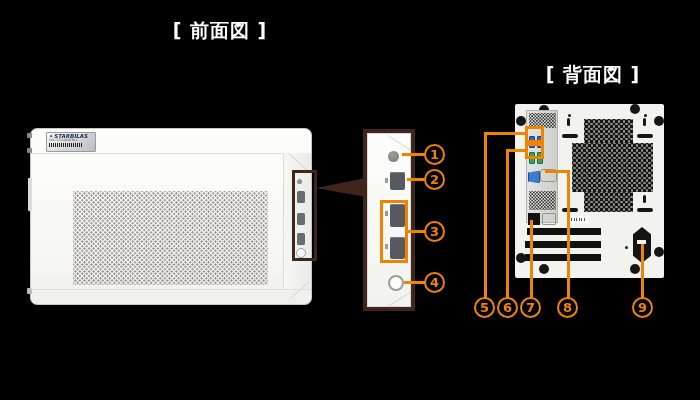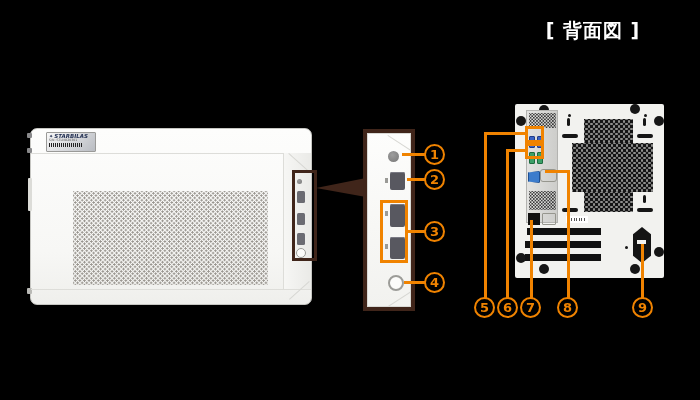--- a/index.html
+++ b/index.html
@@ -73,21 +73,22 @@
   .slot{position:absolute;height:7px;background:#111;}
   #pwr-inlet{position:absolute;left:118px;top:123px;width:18px;height:36px;background:#141414;
      clip-path:polygon(50% 0%,100% 20%,100% 80%,50% 100%,0% 80%,0% 20%);}
   .outline-port{position:absolute;border:1px solid #96968e;box-sizing:border-box;background:transparent;}
 </style>
 </head>
 <body>
 
 <div id="stage">
 
-  <div class="view-title" style="left:523px;">[ 背面図 ]</div>
+  <div class="view-title" style="left:150px;">[ 前面図 ]</div>
+  <div class="view-title" style="left:523px;margin-top:44px;">[ 背面図 ]</div>
 
   <div id="front-case">
     <div class="tab" style="left:-4px;top:4px;width:5px;height:5px;background:#88888a;"></div>
     <div class="tab" style="left:-4px;top:19px;width:5px;height:5px;background:#88888a;"></div>
     <div class="tab" style="left:-3px;top:49px;width:4px;height:33px;background:#dcdcd8;"></div>
     <div class="tab" style="left:-4px;top:159px;width:5px;height:6px;background:#b9b9b5;"></div>
 
     <div id="brand-label">
       <div class="brand-row">
         <span class="brand-logo">✦</span>

